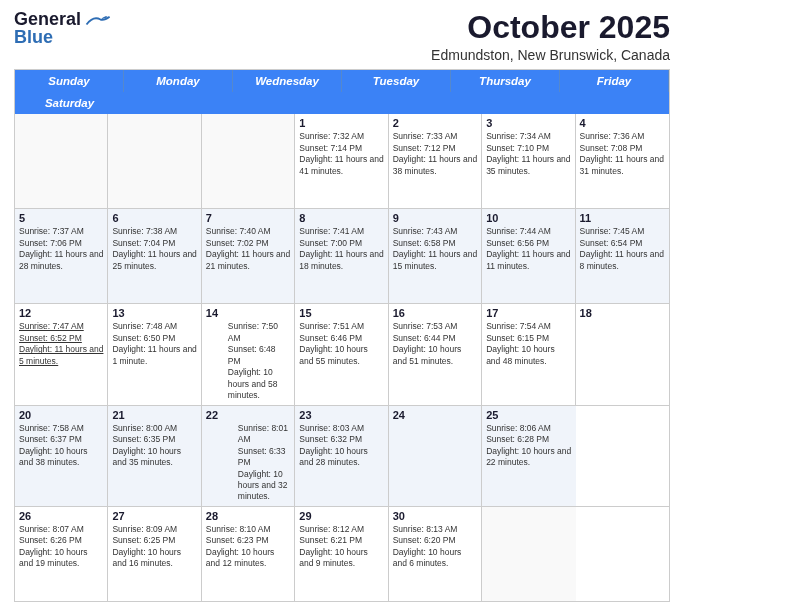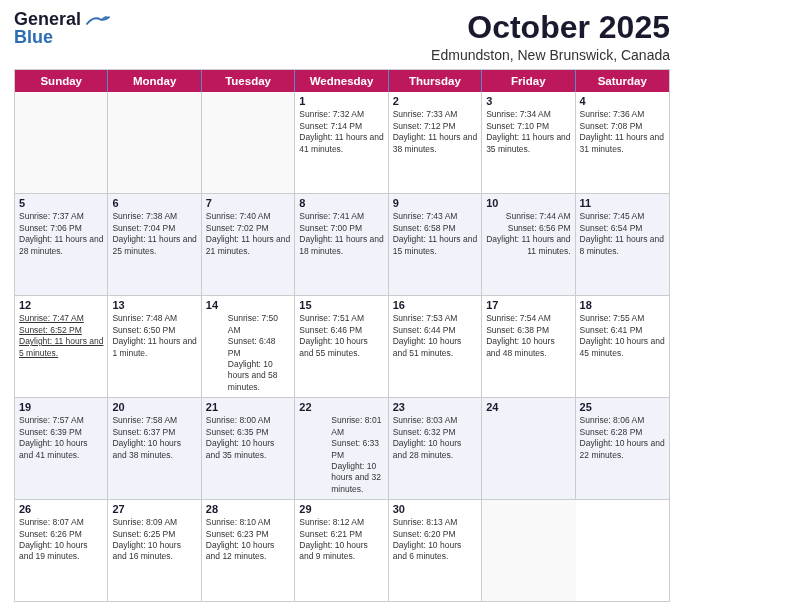--- a/index.html
+++ b/index.html
@@ -55,22 +55,23 @@
       margin-top: 2px;
     }
     .calendar {
       flex: 1;
       display: flex;
       flex-direction: column;
       border: 1px solid #ccc;
     }
     .cal-header {
       display: grid;
-      grid-template-columns: repeat(7, 1fr);
-      background: #be185d;
+      grid-template-columns: repeat(6, 1fr);
+      background: #3b82f6;
+      font-style: italic;
     }
     .cal-header-cell {
       color: #fff;
       font-size: 11.5px;
       font-weight: bold;
       padding: 5px 4px;
       text-align: center;
       border-right: 1px solid #5588cc;
     }
     .cal-header-cell:last-child { border-right: none; }
@@ -134,22 +135,22 @@
     <div class="title-block">
       <div class="month-title">October 2025</div>
       <div class="subtitle">Edmundston, New Brunswick, Canada</div>
     </div>
   </div>
 
   <div class="calendar">
     <div class="cal-header">
       <div class="cal-header-cell">Sunday</div>
       <div class="cal-header-cell">Monday</div>
+      <div class="cal-header-cell">Wednesday</div>
       <div class="cal-header-cell">Tuesday</div>
-      <div class="cal-header-cell">Wednesday</div>
       <div class="cal-header-cell">Thursday</div>
       <div class="cal-header-cell">Friday</div>
       <div class="cal-header-cell">Saturday</div>
     </div>
     <div class="cal-body" id="cal-body">
     <div class="cal-row">
           <div class="cal-cell empty"></div>
           <div class="cal-cell empty"></div>
           <div class="cal-cell empty"></div>
           <div class="cal-cell">
@@ -203,21 +204,21 @@
 Daylight: 11 hours and 18 minutes.</div>
           </div>
           <div class="cal-cell">
             <div class="day-number">9</div>
             <div class="cell-text" style="white-space: pre-line;">Sunrise: 7:43 AM
 Sunset: 6:58 PM
 Daylight: 11 hours and 15 minutes.</div>
           </div>
           <div class="cal-cell">
             <div class="day-number">10</div>
-            <div class="cell-text" style="white-space: pre-line; text-align: right;">Sunrise: 7:44 AM
+            <div class="cell-text" style="white-space: pre-line;">Sunrise: 7:44 AM
 Sunset: 6:56 PM
 Daylight: 11 hours and 11 minutes.</div>
           </div>
           <div class="cal-cell">
             <div class="day-number">11</div>
             <div class="cell-text" style="white-space: pre-line;">Sunrise: 7:45 AM
 Sunset: 6:54 PM
 Daylight: 11 hours and 8 minutes.</div>
           </div>
         </div>
@@ -248,37 +249,28 @@
           </div>
           <div class="cal-cell">
             <div class="day-number">16</div>
             <div class="cell-text" style="white-space: pre-line;">Sunrise: 7:53 AM
 Sunset: 6:44 PM
 Daylight: 10 hours and 51 minutes.</div>
           </div>
           <div class="cal-cell">
             <div class="day-number">17</div>
             <div class="cell-text" style="white-space: pre-line;">Sunrise: 7:54 AM
-Sunset: 6:38 PM
+Sunset: 6:15 PM
 Daylight: 10 hours and 48 minutes.</div>
           </div>
           <div class="cal-cell">
             <div class="day-number">18</div>
-            <div class="cell-text" style="white-space: pre-line;">Sunrise: 7:55 AM
-Sunset: 6:41 PM
-Daylight: 10 hours and 45 minutes.</div>
           </div>
         </div>
         <div class="cal-row">
-          <div class="cal-cell">
-            <div class="day-number">19</div>
-            <div class="cell-text" style="white-space: pre-line;">Sunrise: 7:57 AM
-Sunset: 6:39 PM
-Daylight: 10 hours and 41 minutes.</div>
-          </div>
           <div class="cal-cell">
             <div class="day-number">20</div>
             <div class="cell-text" style="white-space: pre-line;">Sunrise: 7:58 AM
 Sunset: 6:37 PM
 Daylight: 10 hours and 38 minutes.</div>
           </div>
           <div class="cal-cell">
             <div class="day-number">21</div>
             <div class="cell-text" style="white-space: pre-line;">Sunrise: 8:00 AM
 Sunset: 6:35 PM

